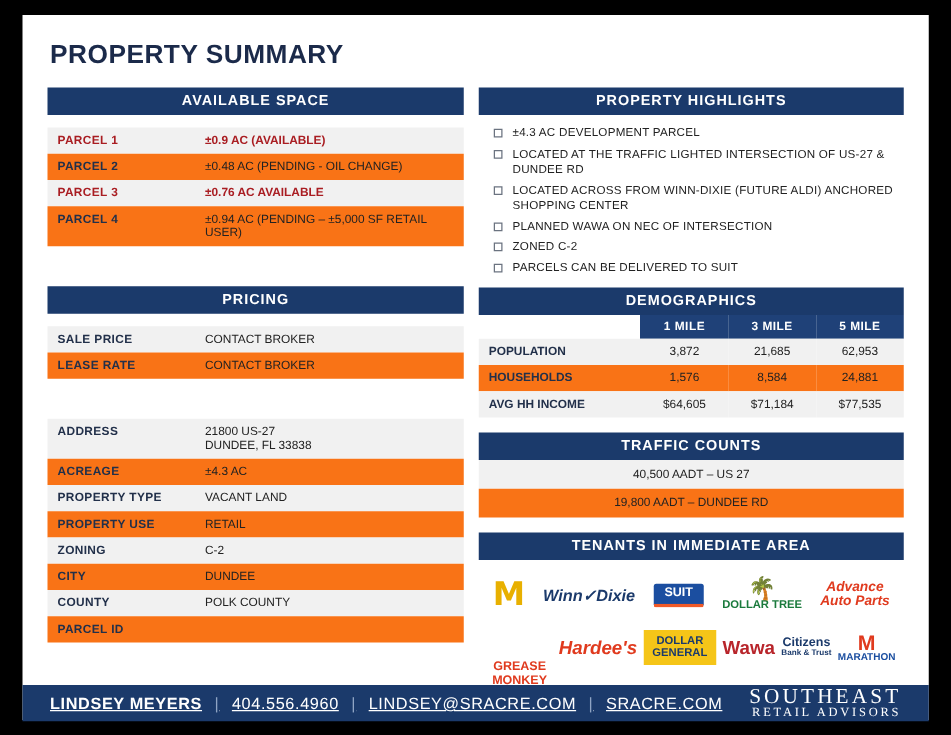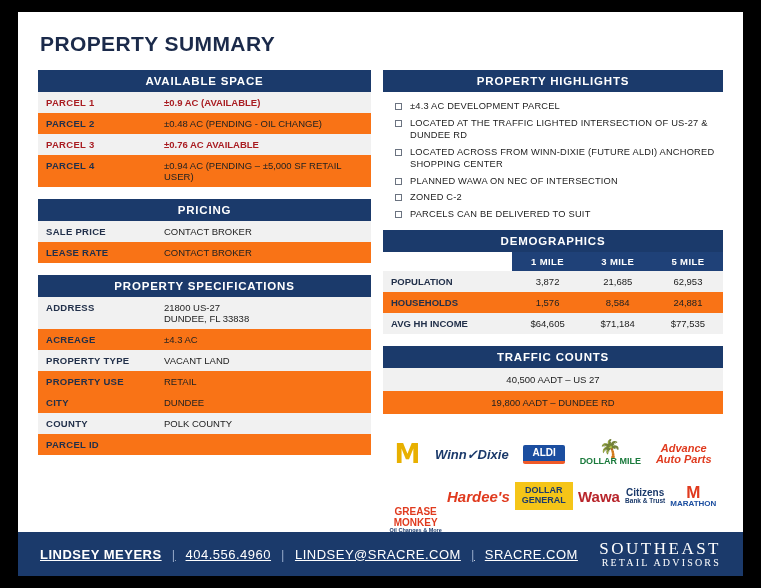--- a/index.html
+++ b/index.html
@@ -25,21 +25,21 @@
     letter-spacing:0.4px;
     padding:20px 0 14px 22px;
   }
   .content {
     display:flex;
     flex:1;
     padding:0 20px;
     gap:12px;
   }
   .col { display:flex; flex-direction:column; }
-  .col-left { width:333px; }
+  .col-left { width:333px;gap:10px; }
   .col-right { width:340px; }
 
   .bar {
     background:#1b3a6b;
     color:#ffffff;
     font-size:11.5px;
     font-weight:bold;
     text-align:center;
     letter-spacing:0.8px;
     padding:5px 0 5px 0;
@@ -194,39 +194,42 @@
         </tr>
         <tr class="rowwhite">
           <td class="lbl">LEASE RATE</td>
           <td class="val">CONTACT BROKER</td>
         </tr>
       </tbody>
         </table>
 
       <div class="gap"></div>
 
-      <div class="bar">PROPERTY SPECIFICATIONS</div>
       <table>
         <tbody>
             <tr class="rowalt">
           <td class="lbl">ADDRESS</td>
           <td class="val" style="white-space:pre-line;">21800 US-27
 DUNDEE, FL 33838</td>
         </tr>
         <tr class="rowwhite">
           <td class="lbl">ACREAGE</td>
           <td class="val">±4.3 AC</td>
         </tr>
         <tr class="rowalt">
           <td class="lbl">PROPERTY TYPE</td>
           <td class="val">VACANT LAND</td>
         </tr>
         <tr class="rowwhite">
           <td class="lbl">PROPERTY USE</td>
           <td class="val">RETAIL</td>
+        </tr>
+        <tr class="rowalt">
+          <td class="lbl">ZONING</td>
+          <td class="val">C-2</td>
         </tr>
         <tr class="rowwhite">
           <td class="lbl">CITY</td>
           <td class="val">DUNDEE</td>
         </tr>
         <tr class="rowalt">
           <td class="lbl">COUNTY</td>
           <td class="val">POLK COUNTY</td>
         </tr>
         <tr class="rowwhite">
@@ -298,34 +301,35 @@
         </table>
 
       <div class="gap"></div>
 
       <div class="bar">TRAFFIC COUNTS</div>
       <div class="traffic-row rowalt">40,500 AADT – US 27</div>
       <div class="traffic-row rowwhite">19,800 AADT – DUNDEE RD</div>
 
       <div class="gap"></div>
 
+      <div class="bar">TENANTS IN IMMEDIATE AREA</div>
       <div class="tenants">
         <div class="tenant-row">
           <div class="logo">
             <span class="l-mcd">M</span>
           </div>
           <div class="logo">
             <span class="l-wd">Winn✓Dixie</span>
           </div>
           <div class="logo">
-            <span class="l-aldi">ALDI</span>
+            <span class="l-aldi">SUIT</span>
           </div>
           <div class="logo l-dt">
             <span class="tree">🌴</span>
-            <span>DOLLAR MILE</span>
+            <span>DOLLAR TREE</span>
           </div>
           <div class="logo">
             <span class="l-ap" style="white-space:pre-line;">Advance
 Auto Parts</span>
           </div>
         </div>
         <div class="tenant-row">
           <div class="logo l-gm">
             <span class="top" style="white-space:pre-line;">GREASE
 MONKEY</span>

